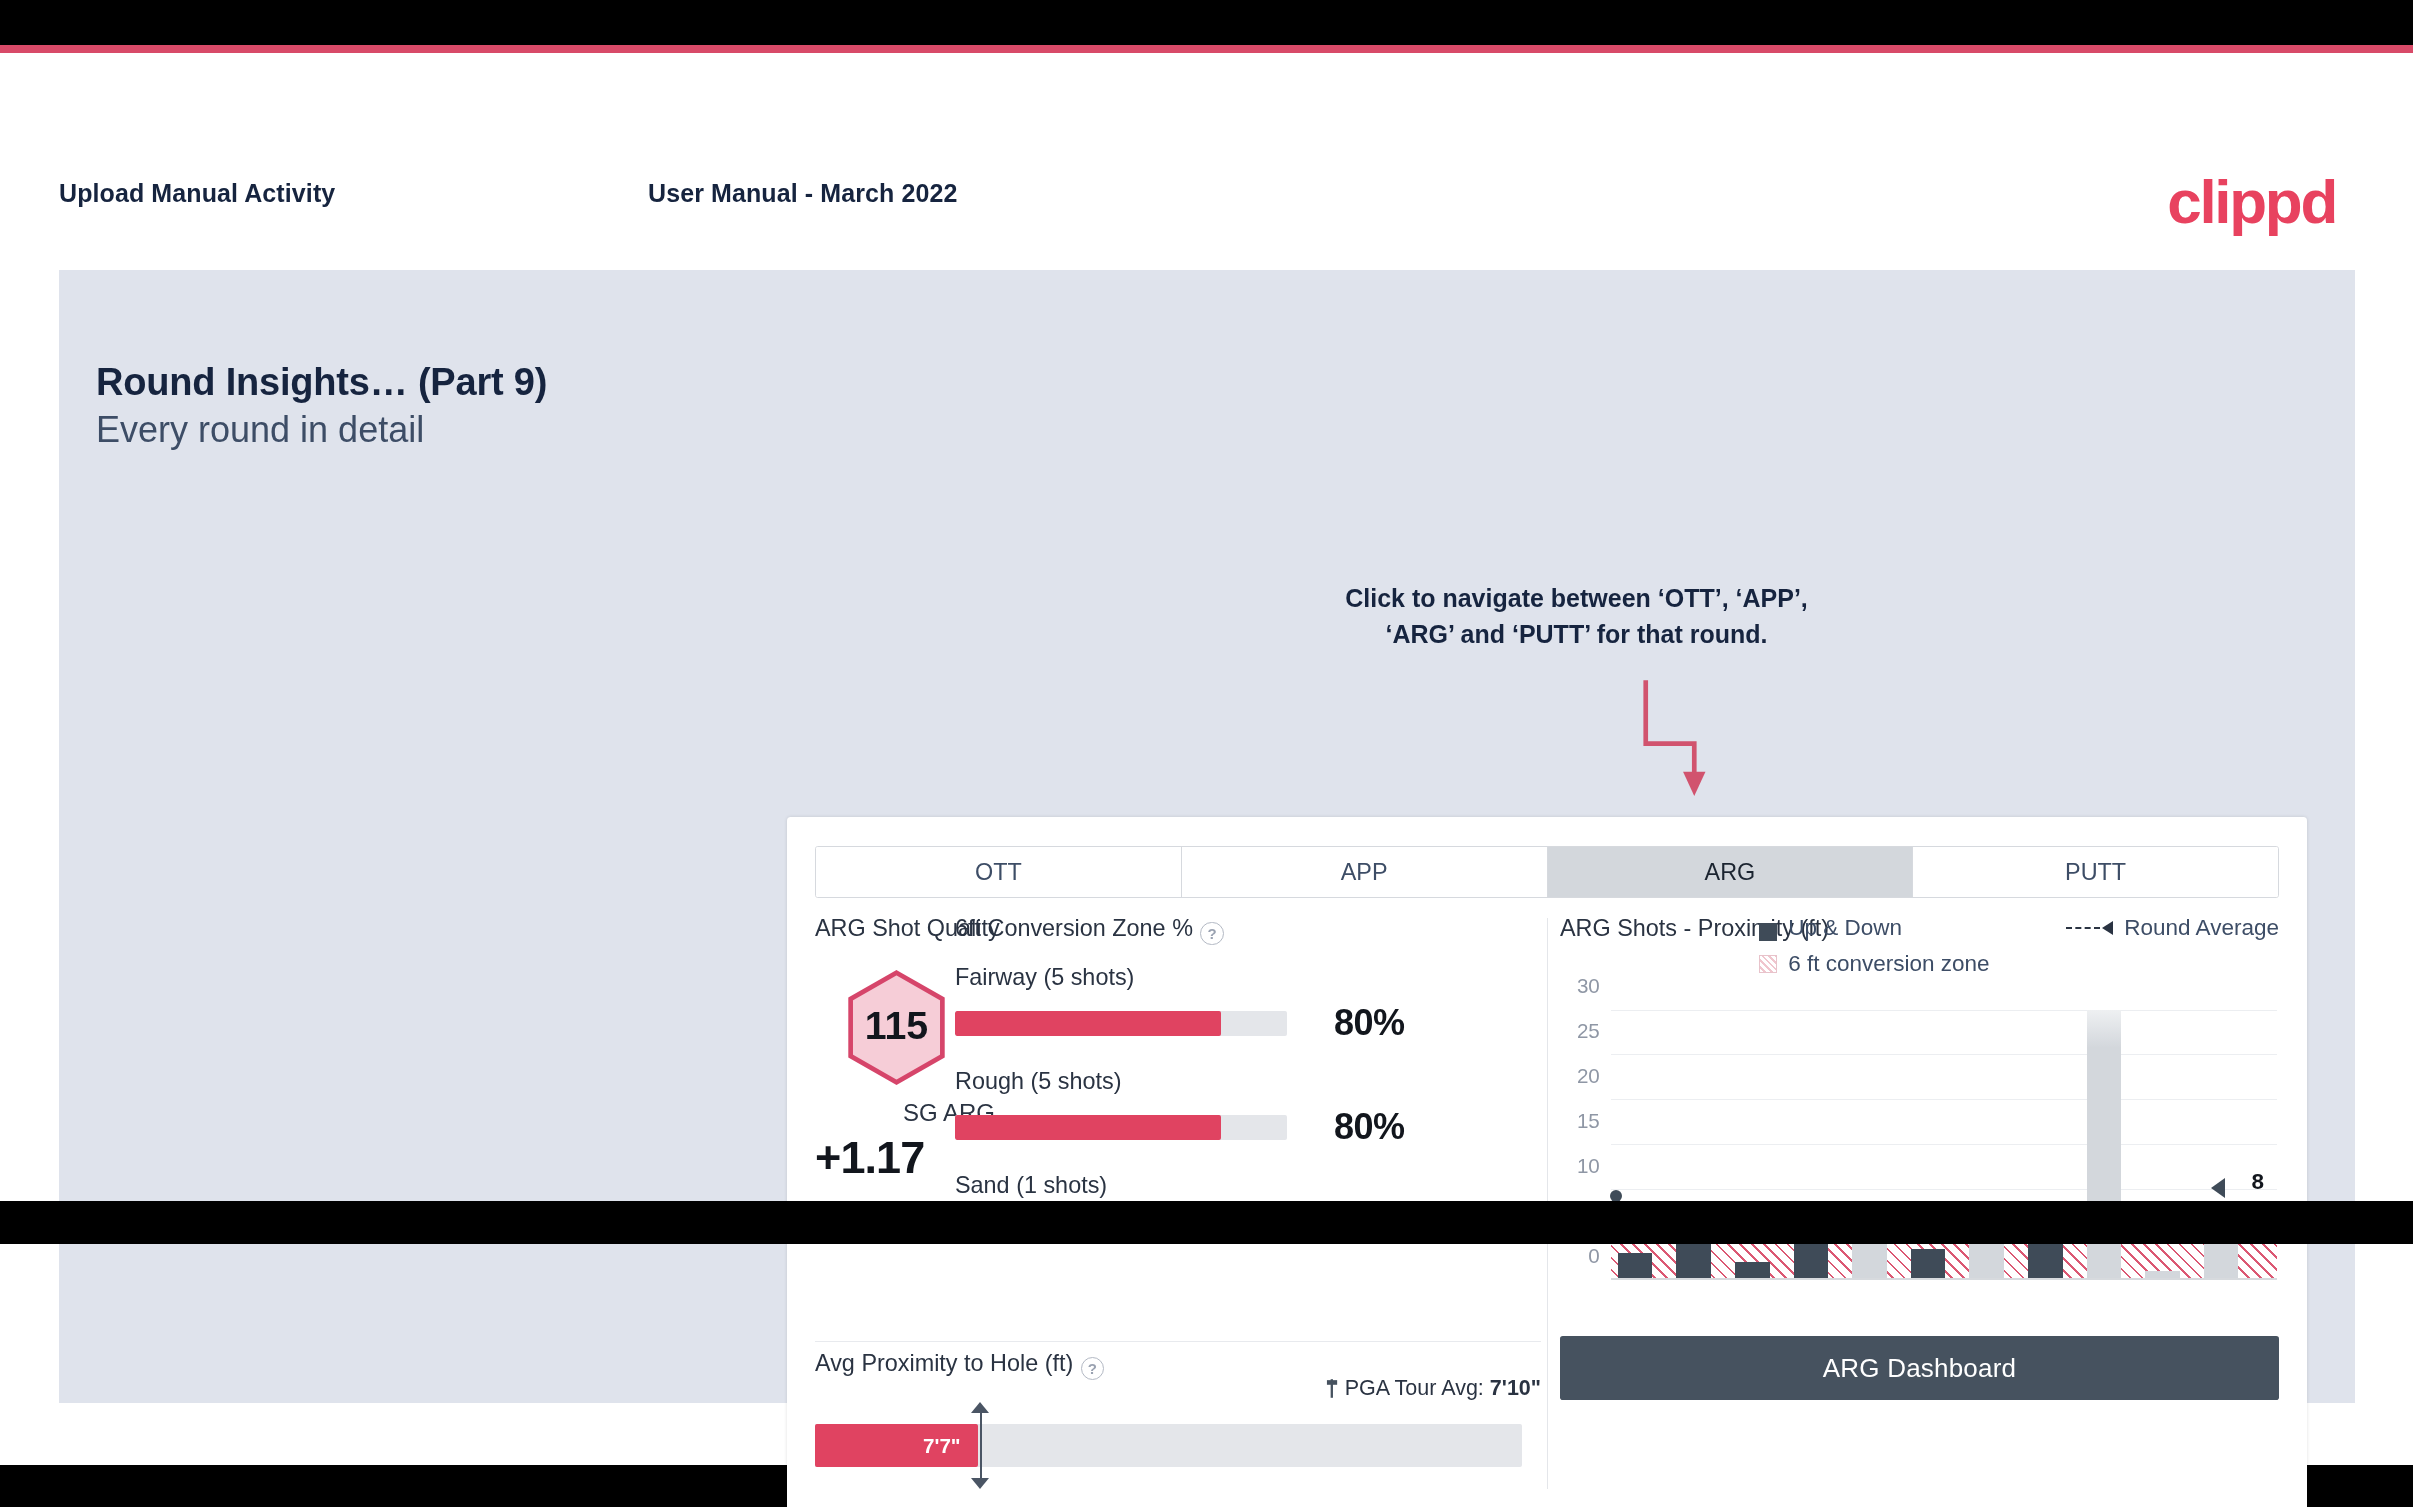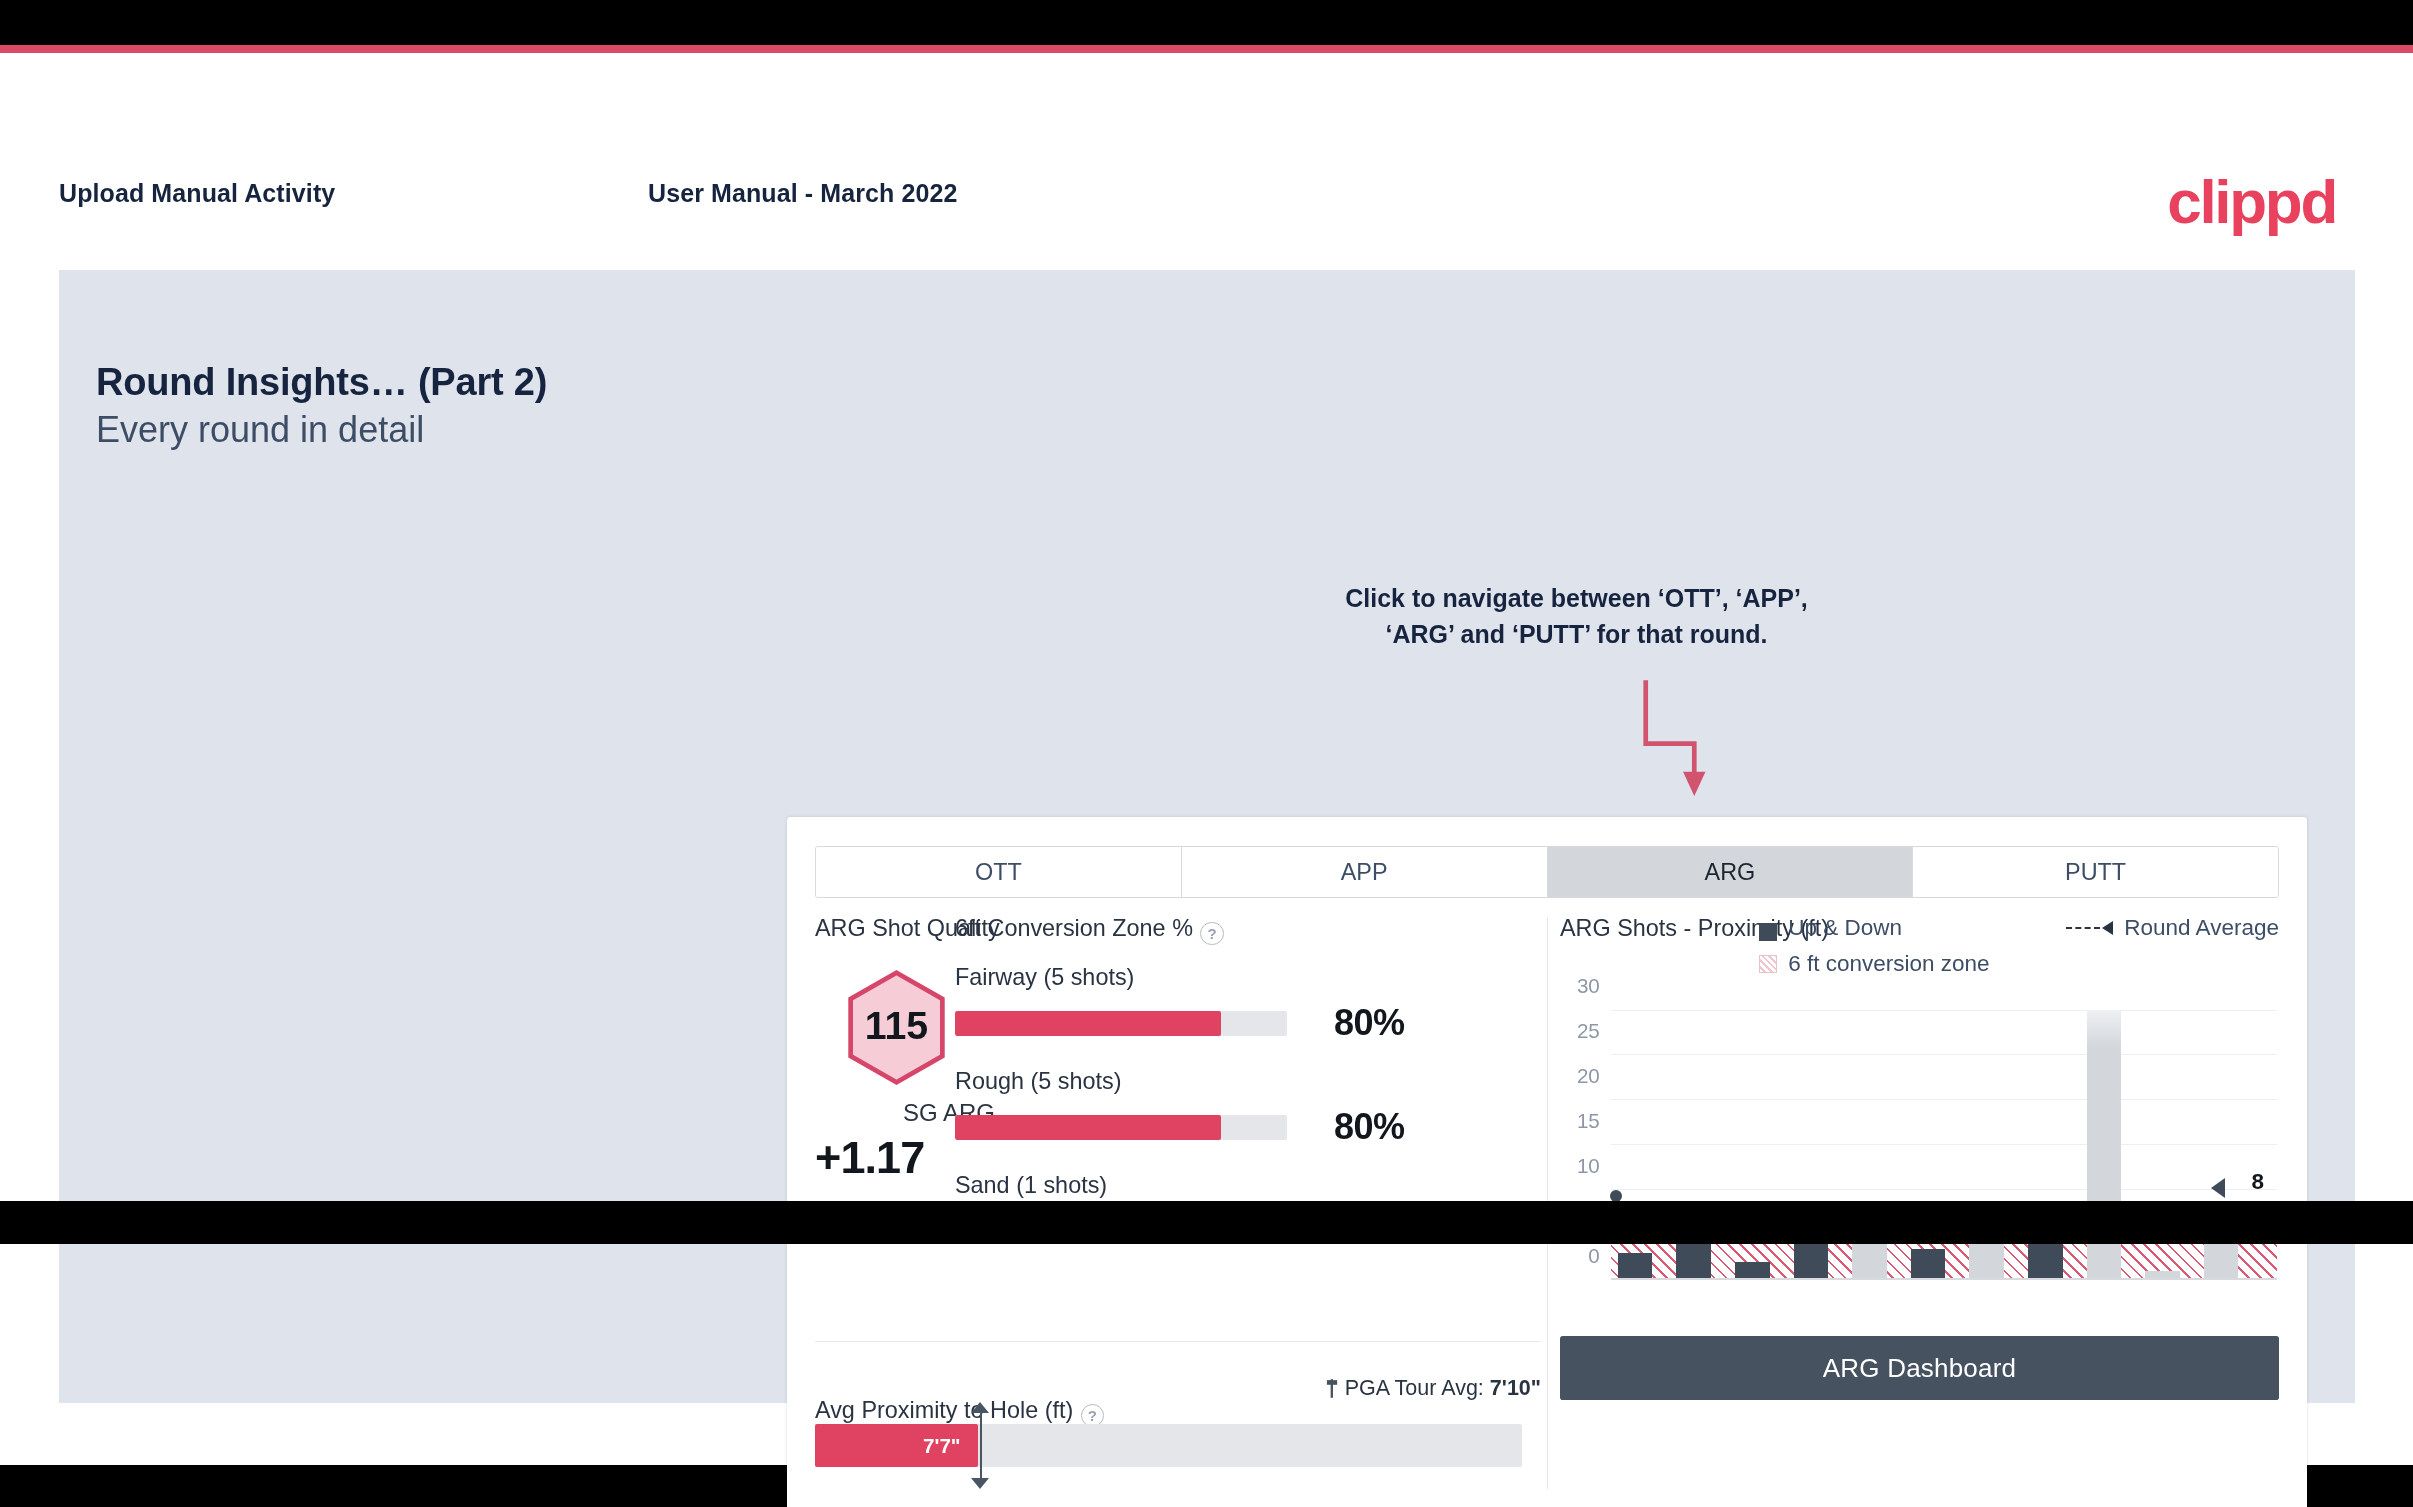--- a/index.html
+++ b/index.html
@@ -126,21 +126,21 @@
   .conv-track {
     width:332px; height:25px; background:#e4e6ea; border-radius:1.9px; overflow:hidden;
   }
   .conv-fill { height:100%; background:#e04361; border-radius:1.9px; }
   .conv-pct {
     margin-left:47px; font-size:36px; font-weight:700; color:#12161d; letter-spacing:-0.5px;
   }
 
   
   .prox-divider { position:absolute; left:0; top:426px; width:726px; height:0.9px; background:#e8eaee; }
-  .prox-head { position:absolute; left:0; top:482px; width:726px; }
+  .prox-head { position:absolute; left:0; top:435px; width:726px; }
   .prox-pga { position:absolute; right:0; top:461px; font-size:21.5px; color:#2a3342; }
   .prox-pga b { font-weight:700; }
   .prox-bar { position:absolute; left:0; top:509px; width:707px; height:43px;
               background:#e4e6ea; border-radius:1.9px; }
   .prox-fill { position:absolute; left:0; top:0; height:100%; background:#e04361;
                border-radius:1.9px; display:flex; align-items:center; justify-content:flex-end; }
   .prox-fill span { color:#fff; font-size:20.6px; font-weight:700; padding-right:17px; }
   .prox-marker { position:absolute; top:-11.2px; width:1.9px; height:66px; background:#4a5564; }
   .prox-tri-up { position:absolute; width:0;height:0;border-left:9.4px solid transparent;
                  border-right:9.4px solid transparent; border-top:11.2px solid #4a5564; }
@@ -211,21 +211,21 @@
 
     <div class="header">
       <div class="hdr-left">Upload Manual Activity</div>
       <div class="hdr-mid">User Manual - March 2022</div>
       <div class="logo">clippd</div>
       <div class="hdr-divider"></div>
     </div>
 
     <div class="body-panel">
 
-      <div class="slide-title">Round Insights… (Part 2)</div>
+      <div class="slide-title">Round Insights… (Part 9)</div>
       <div class="slide-subtitle">Every round in detail</div>
 
       <div class="callout">
         <div>Click to navigate between ‘OTT’, ‘APP’,</div>
         <div>‘ARG’ and ‘PUTT’ for that round.</div>
       </div>
       <svg class="callout-arrow" width="84" height="122" viewBox="0 0 90 130">
         <path d="M4,2 L4,70 L56,70 L56,105" stroke="#d1536e" stroke-width="5" fill="none"></path>
         <path d="M56,126 L44,100 L68,100 Z" fill="#d1536e"></path>
       </svg>

